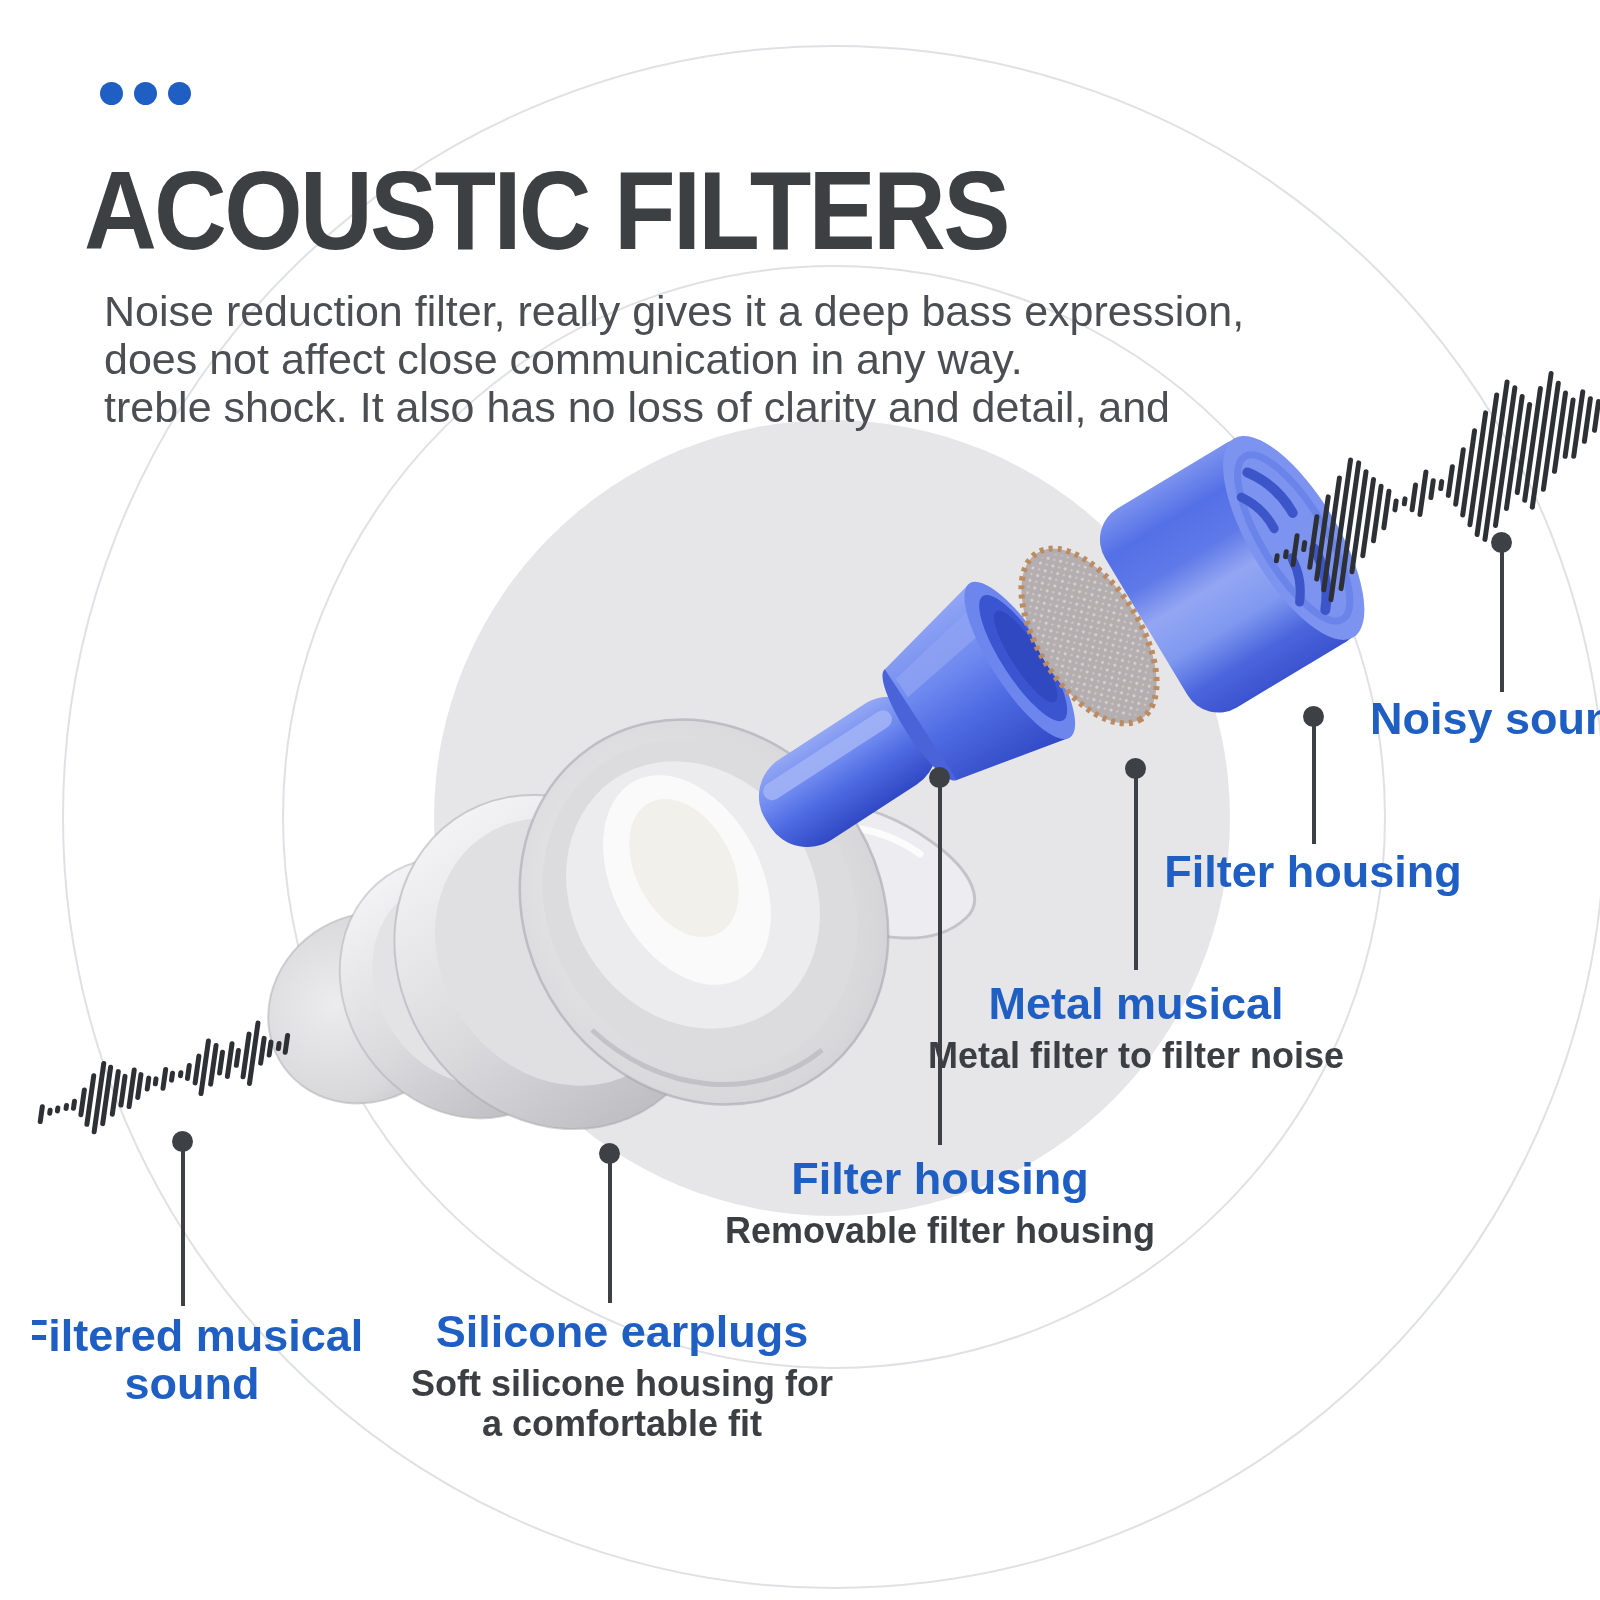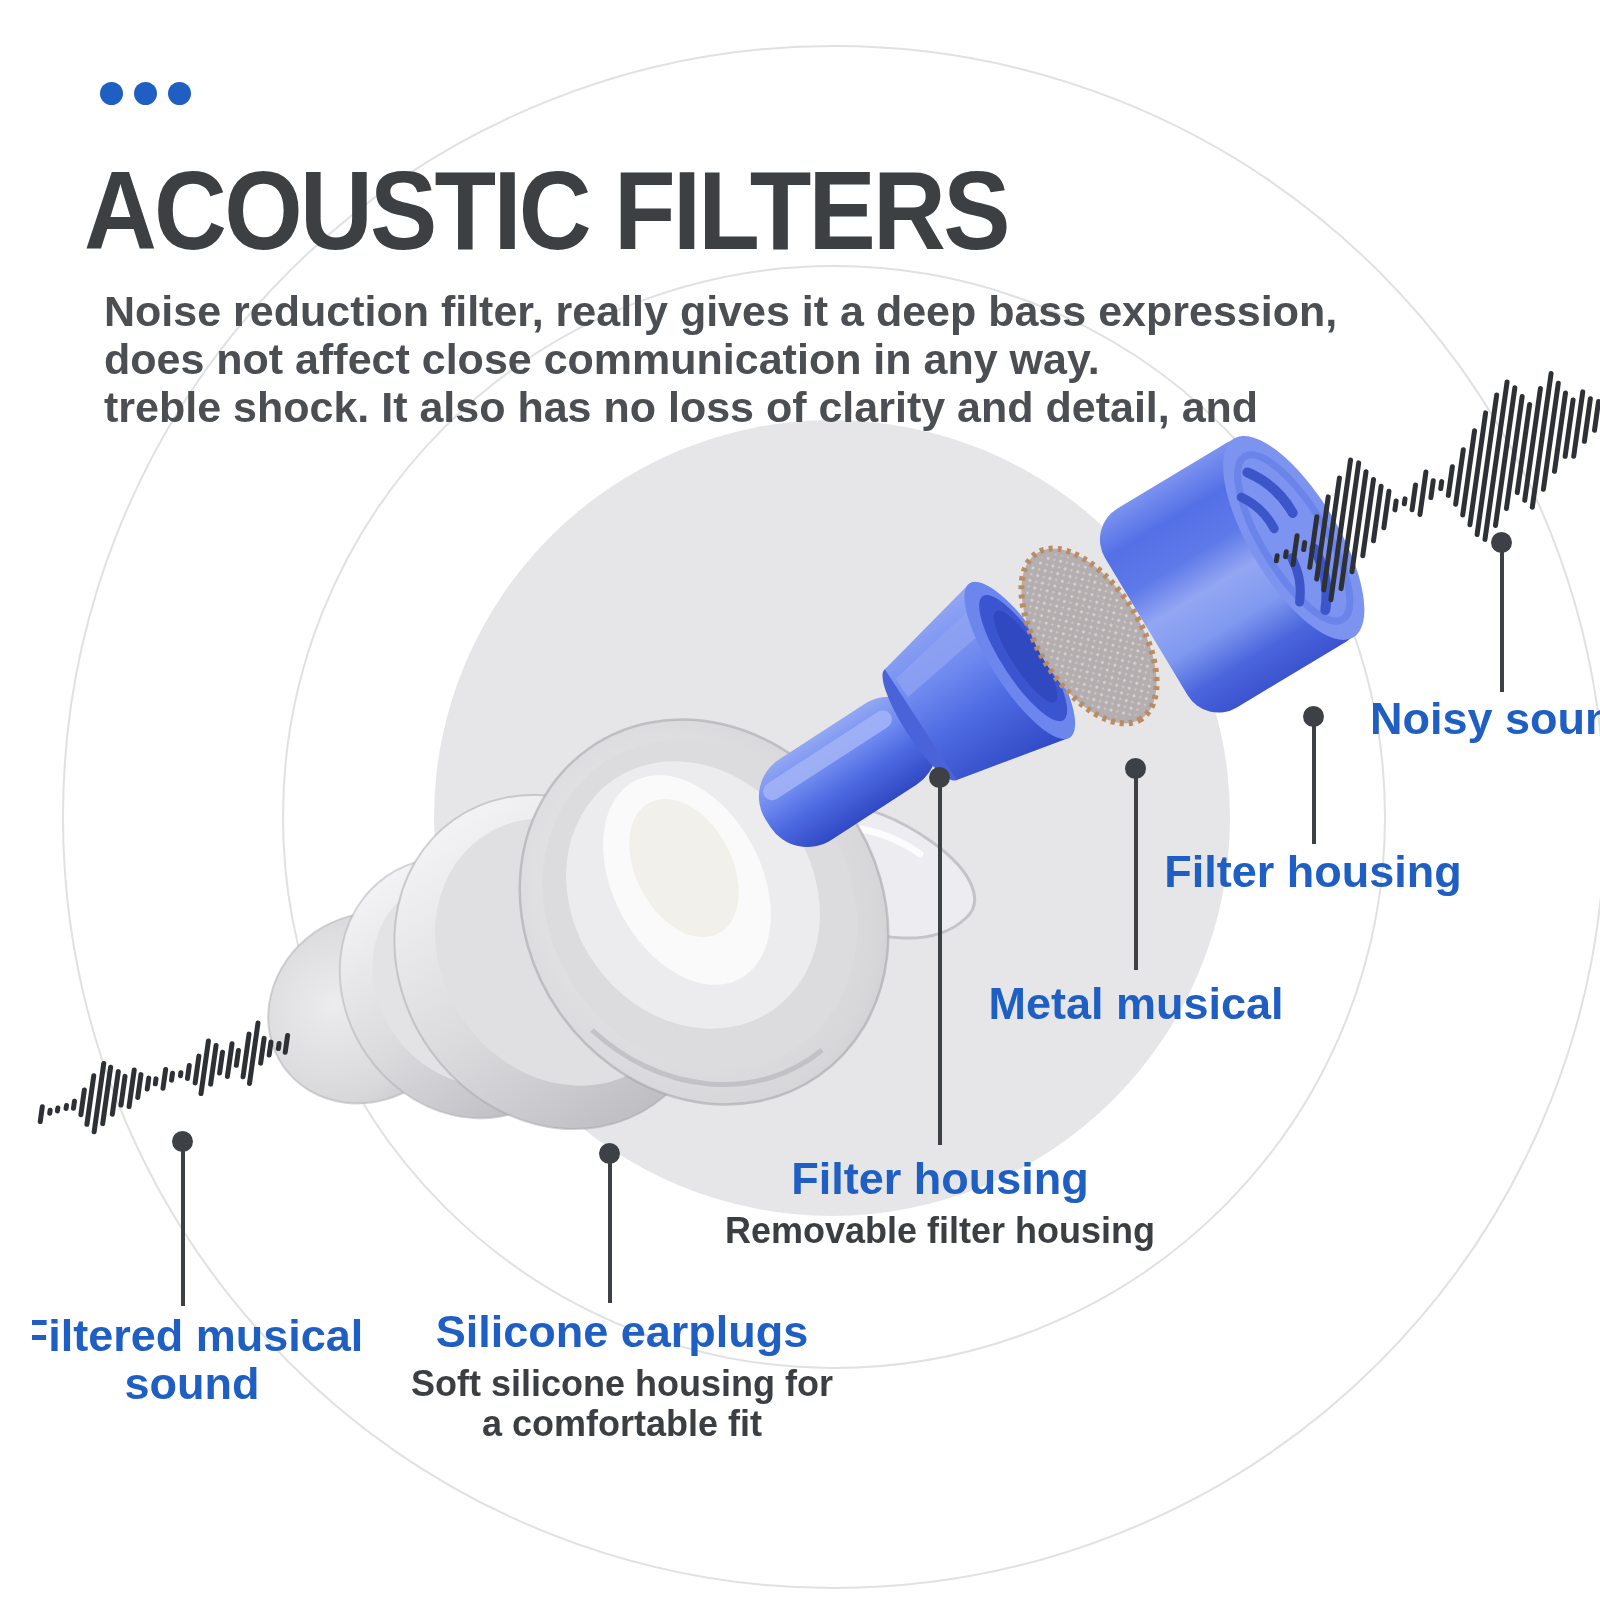--- a/index.html
+++ b/index.html
@@ -13,21 +13,21 @@
   
   .ring{position:absolute;border:2px solid #dfe1e4;border-radius:50%;}
   #ring-inner{left:250px;top:265px;width:1100px;height:1100px;}
   #ring-outer{left:30px;top:45px;width:1540px;height:1540px;}
   .bg-circle{position:absolute;left:402px;top:420px;width:796px;height:796px;border-radius:50%;background:var(--bgcircle);}
   
   .dots{position:absolute;left:68px;top:82px;display:flex;gap:11px;}
   .dot{width:23px;height:23px;border-radius:50%;background:var(--accent);}
   .title{position:absolute;left:52px;top:146px;font-size:112px;font-weight:800;color:var(--title);
          letter-spacing:-3px;white-space:nowrap;transform:scaleX(.9);transform-origin:0 0;}
-  .desc{position:absolute;left:72px;top:287px;font-size:43px;line-height:48px;color:var(--body);font-weight:bold;}
+  .desc{position:absolute;left:72px;top:287px;font-size:43px;line-height:48px;color:var(--body);}
   
   .wave{position:absolute;display:flex;align-items:center;}
   .wave .bar{border-radius:3px;background:var(--wave);flex:none;}
   #wave-noisy{left:1225px;top:390px;width:400px;height:175px;gap:5px;transform:rotate(-24deg);}
   #wave-noisy .bar{width:5px;transform:rotate(32deg);}
   #wave-filtered{left:2px;top:1015px;width:252px;height:130px;gap:4px;transform:rotate(-16deg);}
   #wave-filtered .bar{width:4.5px;transform:rotate(24deg);}
   
   .leader{position:absolute;}
   .leader .ldot{width:21px;height:21px;border-radius:50%;background:var(--leader);margin:0 auto;}
@@ -247,20 +247,21 @@
   <div class="callout" style="left:1473px;top:695px;">
     <div class="c-title">Noisy sound</div>
   </div>
 
   <div class="callout" style="left:1281px;top:848px;">
     <div class="c-title">Filter housing</div>
   </div>
 
   <div class="callout" style="left:1104px;top:980px;">
     <div class="c-title">Metal musical</div>
+    <div class="c-sub">Metal filter to filter noise</div>
   </div>
 
   <div class="callout" style="left:908px;top:1155px;">
     <div class="c-title">Filter housing</div>
     <div class="c-sub">
       <div>Removable filter housing</div>
     </div>
   </div>
 
   <div class="callout" style="left:590px;top:1308px;">

